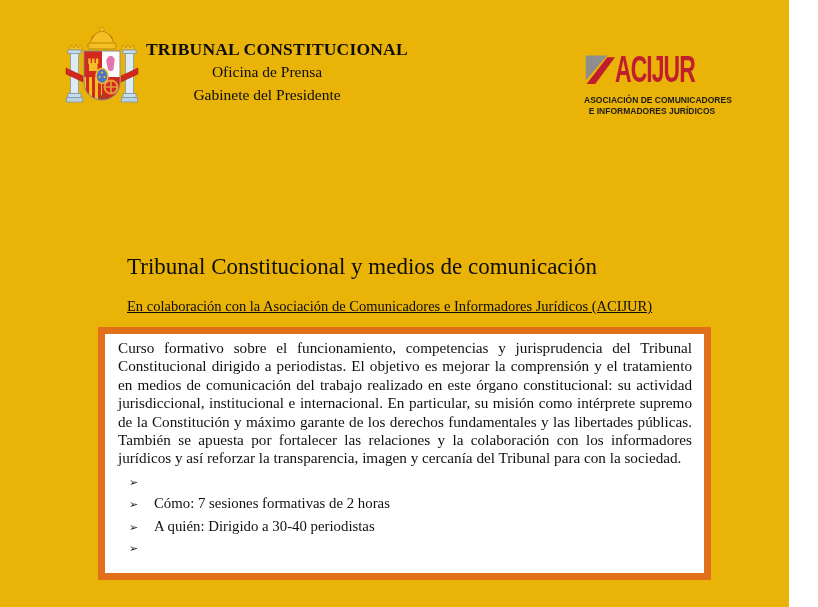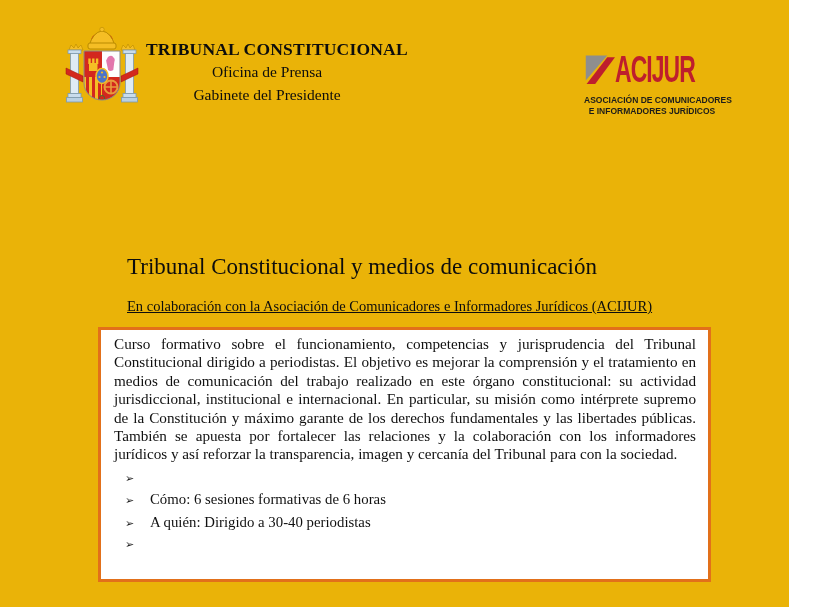--- a/index.html
+++ b/index.html
@@ -53,22 +53,22 @@
     font-size: 23px; font-weight: normal; white-space: nowrap;
   }
   .collab-line {
     position: absolute; left: 127px; top: 298px;
     font-size: 14.5px; text-decoration: underline; white-space: nowrap;
   }
 
   
   .info-box {
     position: absolute; left: 98px; top: 327px; width: 613px;
-    border: 3px solid #0369a1;
-    padding: 5px 12px 25px 13px;
+    border: 7px solid #0369a1;
+    padding: 5px 12px 15px 13px;
     background: #ffffff;
   }
   .info-box p {
     font-size: 15.2px; line-height: 18.4px;
     text-align: justify; color: #101010;
   }
   .info-box ul { list-style: none; margin-top: 5px; }
   .info-box li {
     display: flex; align-items: baseline;
     font-size: 14.8px; line-height: 19px; margin-top: 2.5px;
@@ -156,21 +156,21 @@
   <div class="collab-line">En colaboración con la Asociación de Comunicadores e Informadores Jurídicos (ACIJUR)</div>
 
   <div class="info-box" style="border-color: rgb(226, 112, 26);">
     <p>Curso formativo sobre el funcionamiento, competencias y jurisprudencia del Tribunal Constitucional dirigido a periodistas. El objetivo es mejorar la comprensión y el tratamiento en medios de comunicación del trabajo realizado en este órgano constitucional: su actividad jurisdiccional, institucional e internacional. En particular, su misión como intérprete supremo de la Constitución y máximo garante de los derechos fundamentales y las libertades públicas. También se apuesta por fortalecer las relaciones y la colaboración con los informadores jurídicos y así reforzar la transparencia, imagen y cercanía del Tribunal para con la sociedad.</p>
     <ul>
       <li>
         <span class="bullet-marker">➢</span>
       </li>
       <li>
         <span class="bullet-marker">➢</span>
-        <span>Cómo: 6 sesiones formativas de 6 horas</span>
+        <span>Cómo: 7 sesiones formativas de 2 horas</span>
       </li>
       <li>
         <span class="bullet-marker">➢</span>
         <span>A quién: Dirigido a 30-40 periodistas</span>
       </li>
       <li>
         <span class="bullet-marker">➢</span>
       </li>
     </ul>
   </div>

